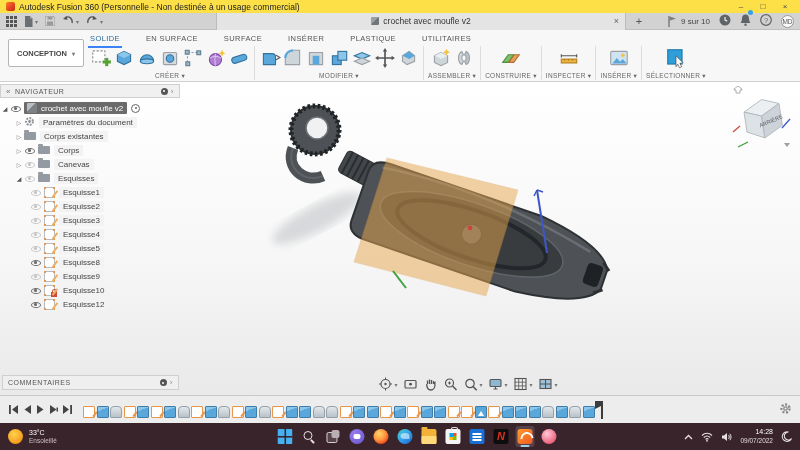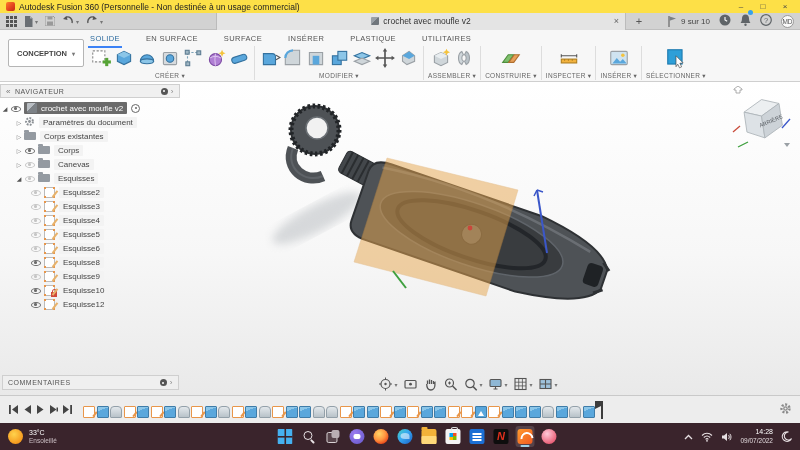--- a/index.html
+++ b/index.html
@@ -551,45 +551,45 @@
             <span class="tri exp">◢</span>
           <span class="eye off"></span>
           <span class="folder"></span>
           <span class="tlabel">Esquisses</span>
         </div>
         <div id="sketch-list">
             <div class="tree-row">
               <span class="ind2"></span>
               <span class="eye off"></span>
               <span class="sk"></span>
+              <span class="tlabel">Esquisse1</span>
+            </div>
+            <div class="tree-row">
+              <span class="ind2"></span>
+              <span class="eye off"></span>
+              <span class="sk"></span>
               <span class="tlabel">Esquisse2</span>
             </div>
             <div class="tree-row">
               <span class="ind2"></span>
               <span class="eye off"></span>
               <span class="sk"></span>
               <span class="tlabel">Esquisse3</span>
             </div>
             <div class="tree-row">
               <span class="ind2"></span>
               <span class="eye off"></span>
               <span class="sk"></span>
               <span class="tlabel">Esquisse4</span>
             </div>
             <div class="tree-row">
               <span class="ind2"></span>
               <span class="eye off"></span>
               <span class="sk"></span>
               <span class="tlabel">Esquisse5</span>
-            </div>
-            <div class="tree-row">
-              <span class="ind2"></span>
-              <span class="eye off"></span>
-              <span class="sk"></span>
-              <span class="tlabel">Esquisse6</span>
             </div>
             <div class="tree-row">
               <span class="ind2"></span>
               <span class="eye on"></span>
               <span class="sk"></span>
               <span class="tlabel">Esquisse8</span>
             </div>
             <div class="tree-row">
               <span class="ind2"></span>
               <span class="eye off"></span>

